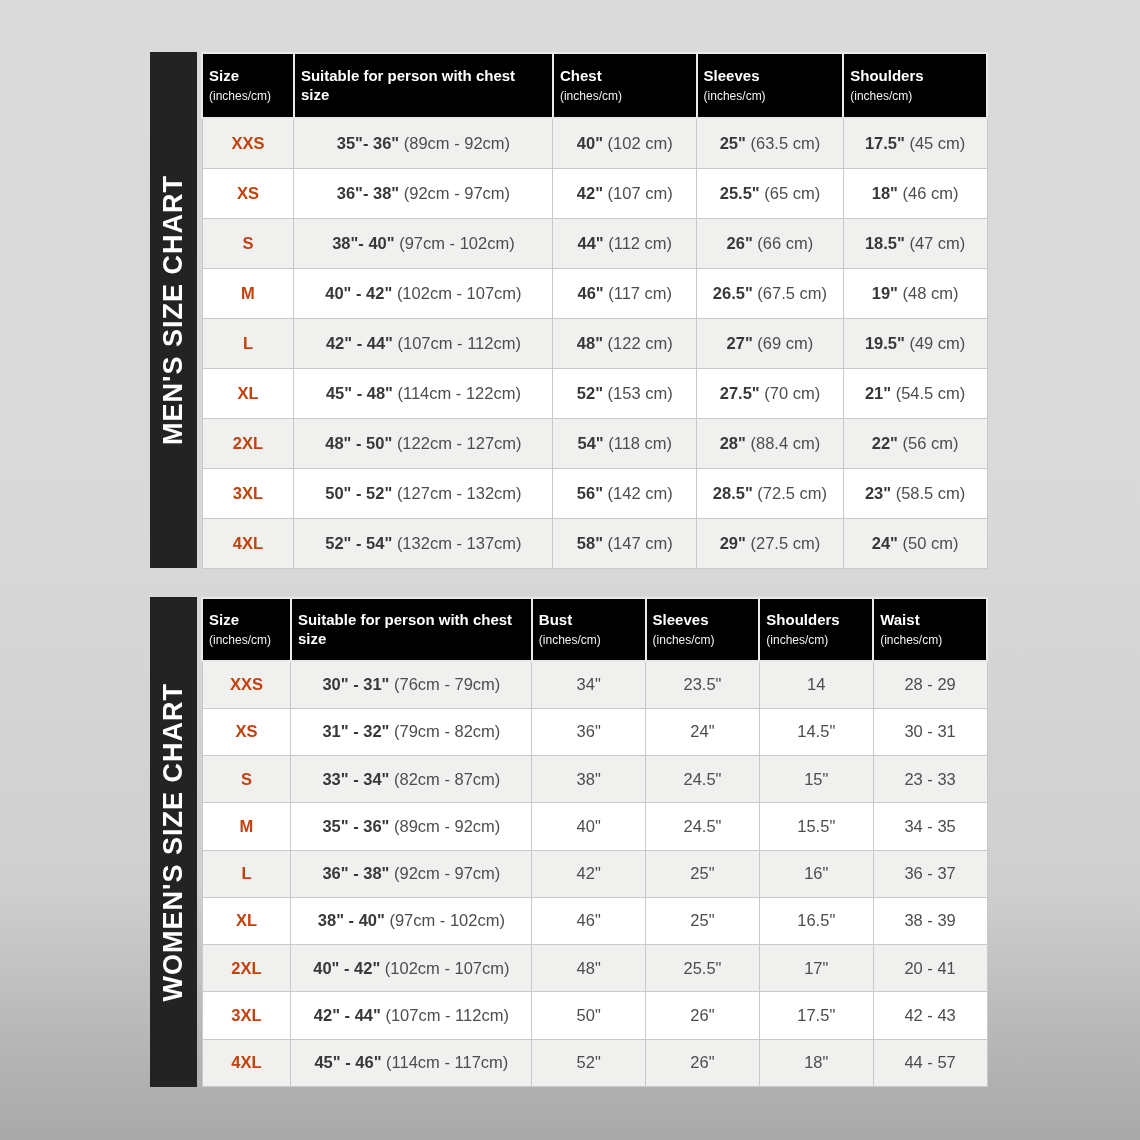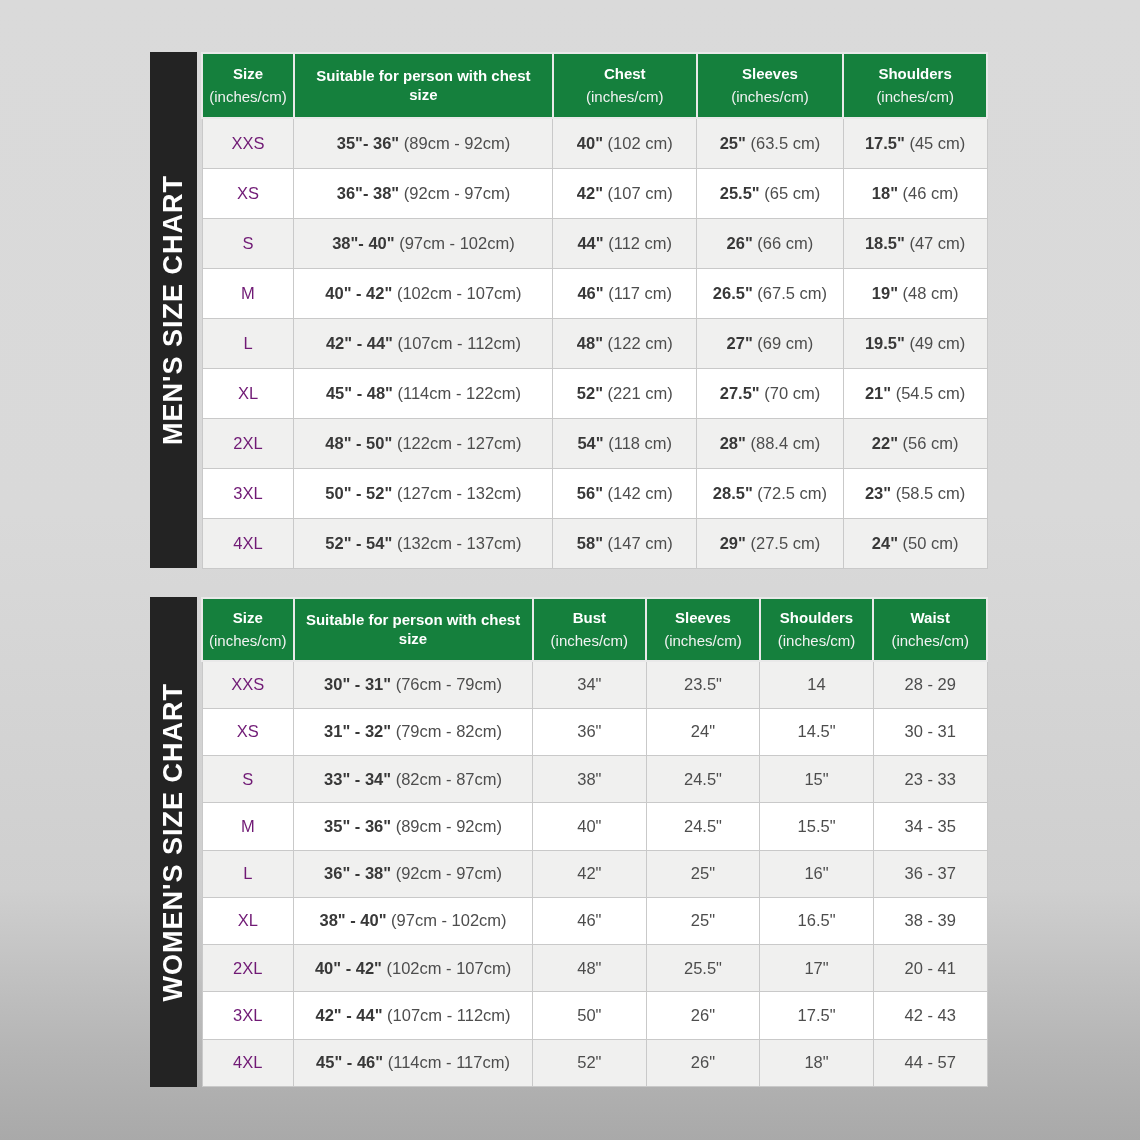--- a/index.html
+++ b/index.html
@@ -15,33 +15,33 @@
   .sidebar-text{
     writing-mode:vertical-rl;transform:rotate(180deg);
     color:#ffffff;font-weight:700;font-size:27px;letter-spacing:1px;white-space:nowrap;
   }
   table{border-collapse:collapse;table-layout:fixed;flex:1 1 auto;}
   #men-table{height:516px;}
   #women-table{height:490px;}
   thead tr{height:65px;}
   #women-table thead tr{height:63px;}
   th{
-    background:#15803d;color:#ffffff;border:2px solid #e9e9e9;
-    font-weight:700;font-size:15px;line-height:1.25;padding:4px 6px;vertical-align:middle;text-align:center;
-  }
-  th .sub{font-weight:400;font-size:15px;color:#f2f2f2;margin-top:4px;}
+    background:#000000;color:#ffffff;border:2px solid #e9e9e9;
+    font-weight:700;font-size:15px;line-height:1.25;padding:4px 6px;vertical-align:middle;text-align:left;
+  }
+  th .sub{font-weight:400;font-size:12px;color:#f2f2f2;margin-top:4px;}
   tbody tr{height:50px;}
   #women-table tbody tr{height:47px;}
   td{
     border:1px solid #c9c9c9;text-align:center;vertical-align:middle;
     font-size:16.5px;color:#474747;padding:0 4px;
   }
   tr.odd td{background:#f0f0ef;}
   tr.even td{background:#ffffff;}
-  td.size{font-weight:400;color:#701a75;margin-left:30px;}
+  td.size{font-weight:700;color:#c2410c;margin-left:30px;}
   .b{font-weight:700;color:#383838;}
   .r{font-weight:400;color:#4d4d4d;}
 </style>
 </head>
 <body>
 
 <div class="chart" id="men-chart">
   <div class="sidebar">
     <span class="sidebar-text">MEN'S SIZE CHART</span>
   </div>
@@ -108,21 +108,21 @@
         <tr class="odd">
           <td class="size">L</td>
           <td><span class="b">42" - 44"</span> <span class="r">(107cm - 112cm)</span></td>
           <td><span class="b">48"</span> <span class="r">(122 cm)</span></td>
           <td><span class="b">27"</span> <span class="r">(69 cm)</span></td>
           <td><span class="b">19.5"</span> <span class="r">(49 cm)</span></td>
         </tr>
         <tr class="even">
           <td class="size">XL</td>
           <td><span class="b">45" - 48"</span> <span class="r">(114cm - 122cm)</span></td>
-          <td><span class="b">52"</span> <span class="r">(221 cm)</span></td>
+          <td><span class="b">52"</span> <span class="r">(153 cm)</span></td>
           <td><span class="b">27.5"</span> <span class="r">(70 cm)</span></td>
           <td><span class="b">21"</span> <span class="r">(54.5 cm)</span></td>
         </tr>
         <tr class="odd">
           <td class="size">2XL</td>
           <td><span class="b">48" - 50"</span> <span class="r">(122cm - 127cm)</span></td>
           <td><span class="b">54"</span> <span class="r">(118 cm)</span></td>
           <td><span class="b">28"</span> <span class="r">(88.4 cm)</span></td>
           <td><span class="b">22"</span> <span class="r">(56 cm)</span></td>
         </tr>

